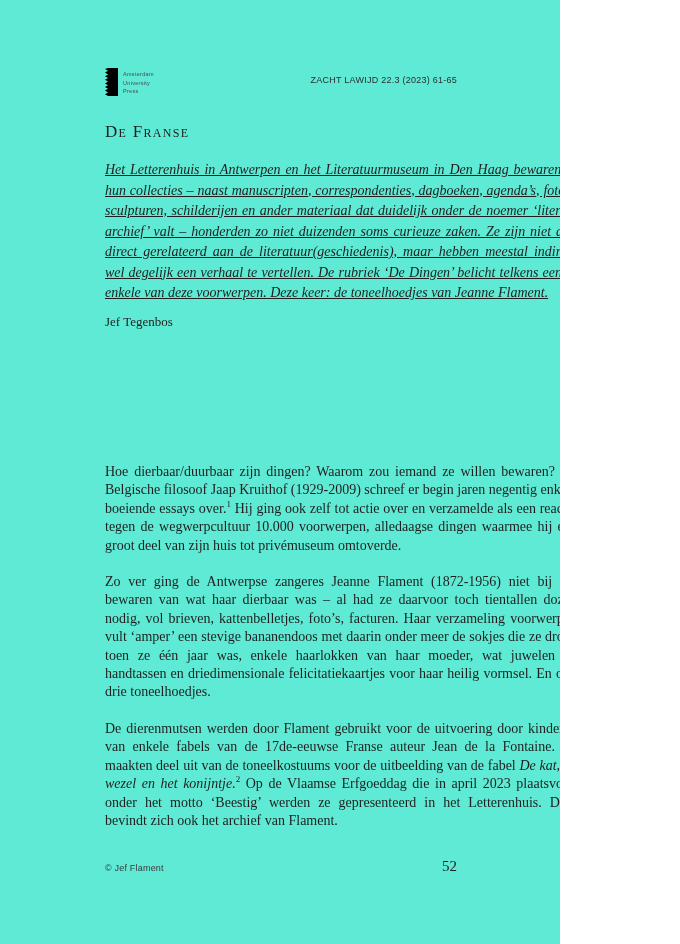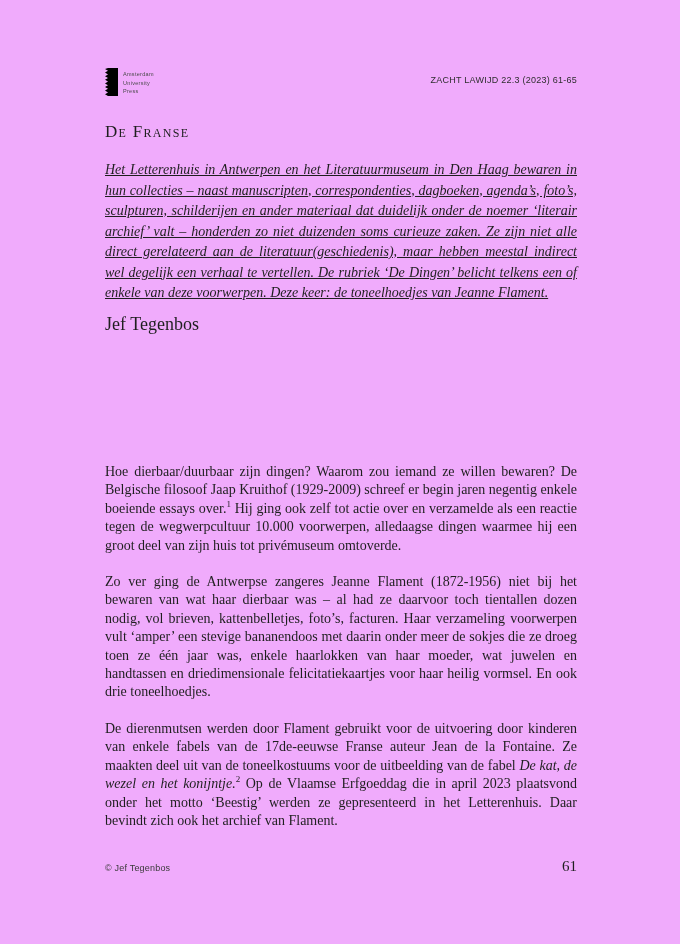--- a/index.html
+++ b/index.html
@@ -1,20 +1,20 @@
 <!DOCTYPE html>
 <html><head>
 <meta charset="utf-8">
 <style>
   * { margin:0; padding:0; box-sizing:border-box; }
   html,body { background:#ffffff; }
   .page {
     position:relative;
-    width:680px; height:944px;
-    background:#f0abfc;
+    width:560px; height:944px;
+    background:#5eead4;
     font-family:"Liberation Serif", serif;
     color:#1f1f1f;
     overflow:hidden;
   }
   
   .header-logo {
     position:absolute; left:105px; top:68px;
     display:flex; align-items:flex-start; gap:5px;
   }
   .logo-mark { display:block; }
@@ -39,21 +39,21 @@
   
   .intro {
     position:absolute; left:105px; top:160px; width:472px;
     font-style:italic; font-size:14px; line-height:20.5px;
     text-align:justify;
     text-decoration:underline;
   }
   
   .author {
     position:absolute; left:105px; top:314px;
-    font-size:18px;
+    font-size:13px;
   }
   
   .article-title {
     position:absolute; left:125px; top:364px;
     max-width:410px;
     font-family:"Liberation Sans", sans-serif;
     font-weight:bold; font-size:27px; line-height:39px;
     letter-spacing:0.2px; color:#141414;
   }
   
@@ -101,17 +101,17 @@
   <div class="author">Jef Tegenbos</div>
 
 
   <div class="body-text">
     <p><span>Hoe dierbaar/duurbaar zijn dingen? Waarom zou iemand ze willen bewaren? De Belgische filosoof Jaap Kruithof (1929-2009) schreef er begin jaren negentig enkele boeiende essays over.</span><sup>1</sup><span> Hij ging ook zelf tot actie over en verzamelde als een reactie tegen de wegwerpcultuur 10.000 voorwerpen, alledaagse dingen waarmee hij een groot deel van zijn huis tot privémuseum omtoverde.</span></p>
     <p><span>Zo ver ging de Antwerpse zangeres Jeanne Flament (1872-1956) niet bij het bewaren van wat haar dierbaar was – al had ze daarvoor toch tientallen dozen nodig, vol brieven, kattenbelletjes, foto’s, facturen. Haar verzameling voorwerpen vult ‘amper’ een stevige bananendoos met daarin onder meer de sokjes die ze droeg toen ze één jaar was, enkele haarlokken van haar moeder, wat juwelen en handtassen en driedimensionale felicitatiekaartjes voor haar heilig vormsel. En ook drie toneelhoedjes.</span></p>
     <p><span>De dierenmutsen werden door Flament gebruikt voor de uitvoering door kinderen van enkele fabels van de 17de-eeuwse Franse auteur Jean de la Fontaine. Ze maakten deel uit van de toneelkostuums voor de uitbeelding van de fabel </span><em>De kat, de wezel en het konijntje.</em><sup>2</sup><span> Op de Vlaamse Erfgoeddag die in april 2023 plaatsvond onder het motto ‘Beestig’ werden ze gepresenteerd in het Letterenhuis. Daar bevindt zich ook het archief van Flament.</span></p>
   </div>
 
   <div class="footer">
-    <span class="copyright">© Jef Tegenbos</span>
-    <span class="page-number">61</span>
+    <span class="copyright">© Jef Flament</span>
+    <span class="page-number">52</span>
   </div>
 
 </div>
 
 </body></html>

